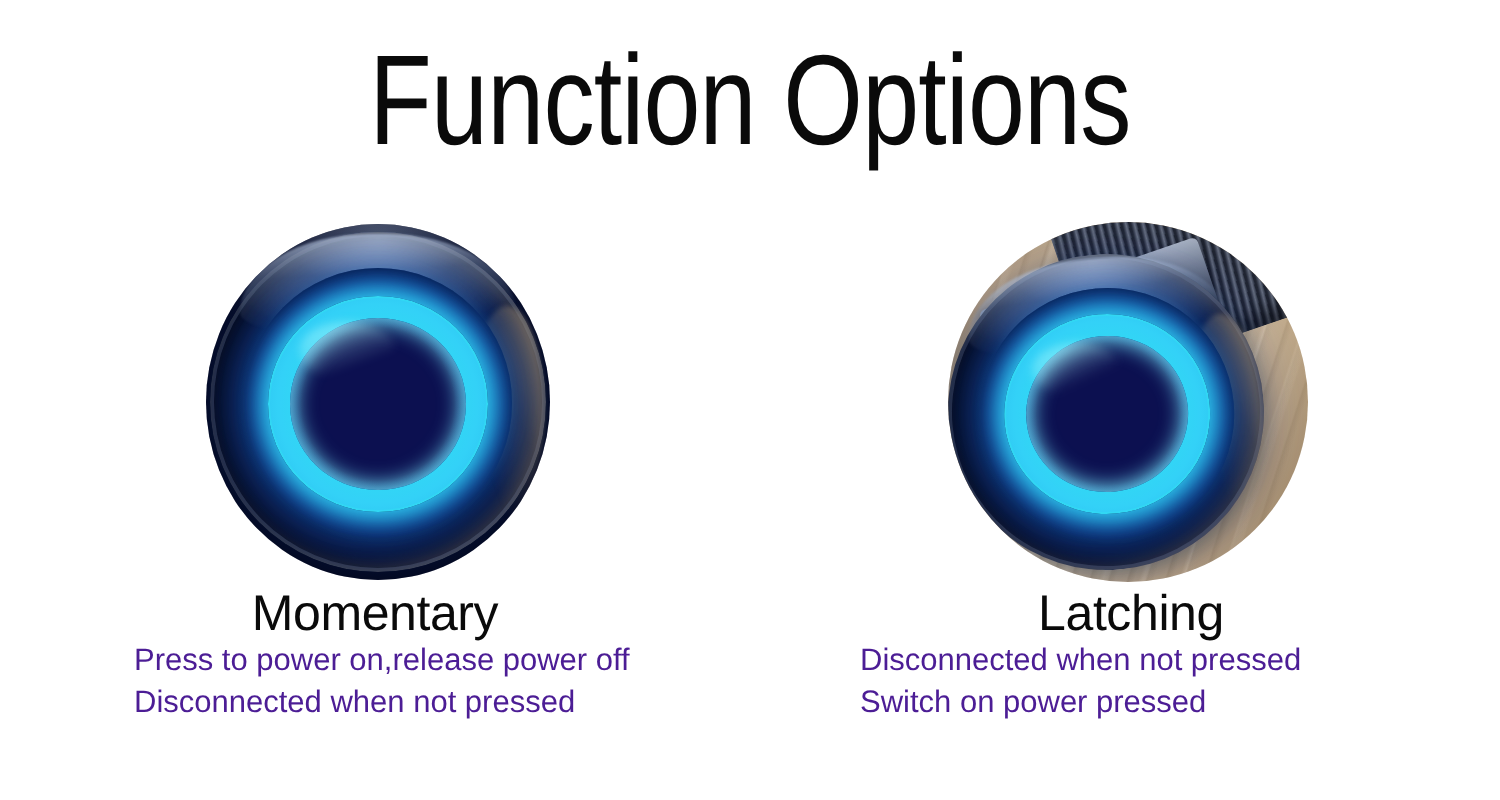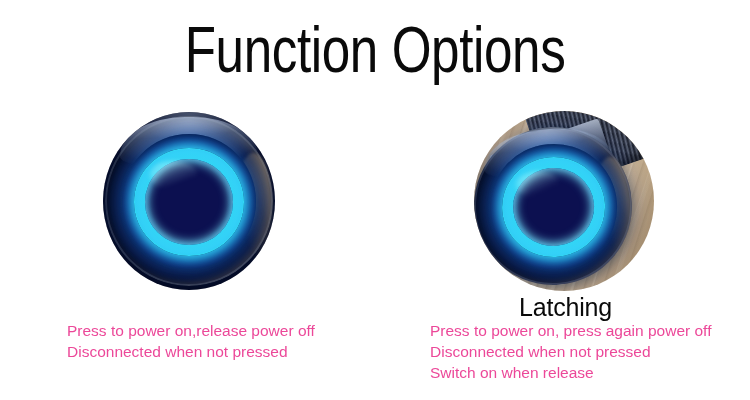--- a/index.html
+++ b/index.html
@@ -251,21 +251,21 @@
     line-height: 28px;
     font-weight: 400;
     color: #0a0a0a;
     letter-spacing: -0.2px;
   }
   .caption-lines {
     position: absolute;
     top: 212px;
     font-size: 15.5px;
     line-height: 21px;
-    color: #ec4899;
+    color: #4c1d95;
     white-space: nowrap;
   }
   #caption-lines-momentary { left: 67px; }
   #caption-lines-latching  { left: 52px; }
   .caption-line { display: block; }
 </style>
 </head>
 <body>
 
 <div id="page-title">Function Options</div>
@@ -280,20 +280,21 @@
       <div class="bezel-sheen"></div>
       <div class="bezel-edge-warm"></div>
       <div class="button-face"></div>
       <div class="led-ring">
         <div class="led-ring-inner-glow"></div>
         <div class="led-ring-highlight"></div>
       </div>
     </div>
   </div>
 
+  <div class="caption-title">Momentary</div>
 
   <div class="caption-lines" id="caption-lines-momentary">
     <span class="caption-line">Press to power on,release power off</span>
     <span class="caption-line">Disconnected when not pressed</span>
   </div>
 </div>
 
 <div class="column" id="column-latching">
 
   <div class="button-photo" id="button-photo-latching">
@@ -312,17 +313,16 @@
       <div class="led-ring">
         <div class="led-ring-inner-glow"></div>
         <div class="led-ring-highlight"></div>
       </div>
     </div>
   </div>
 
   <div class="caption-title">Latching</div>
 
   <div class="caption-lines" id="caption-lines-latching">
-    <span class="caption-line">Press to power on, press again power off</span>
     <span class="caption-line">Disconnected when not pressed</span>
-    <span class="caption-line">Switch on when release</span>
+    <span class="caption-line">Switch on power pressed</span>
   </div>
 </div>
 
 </body></html>

